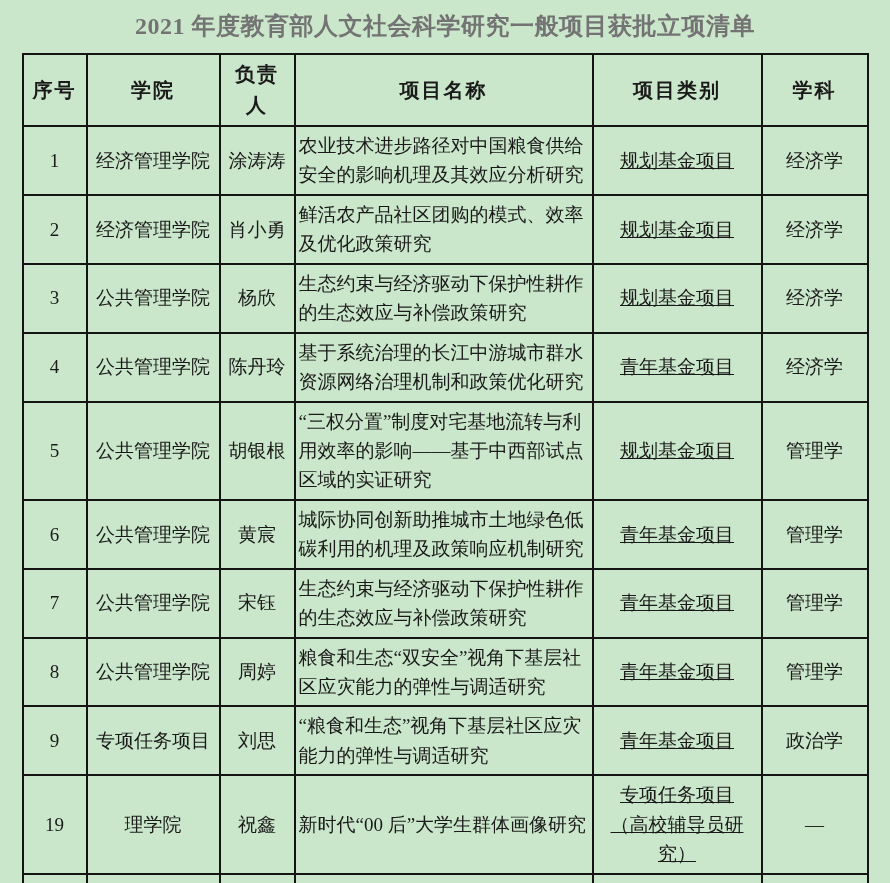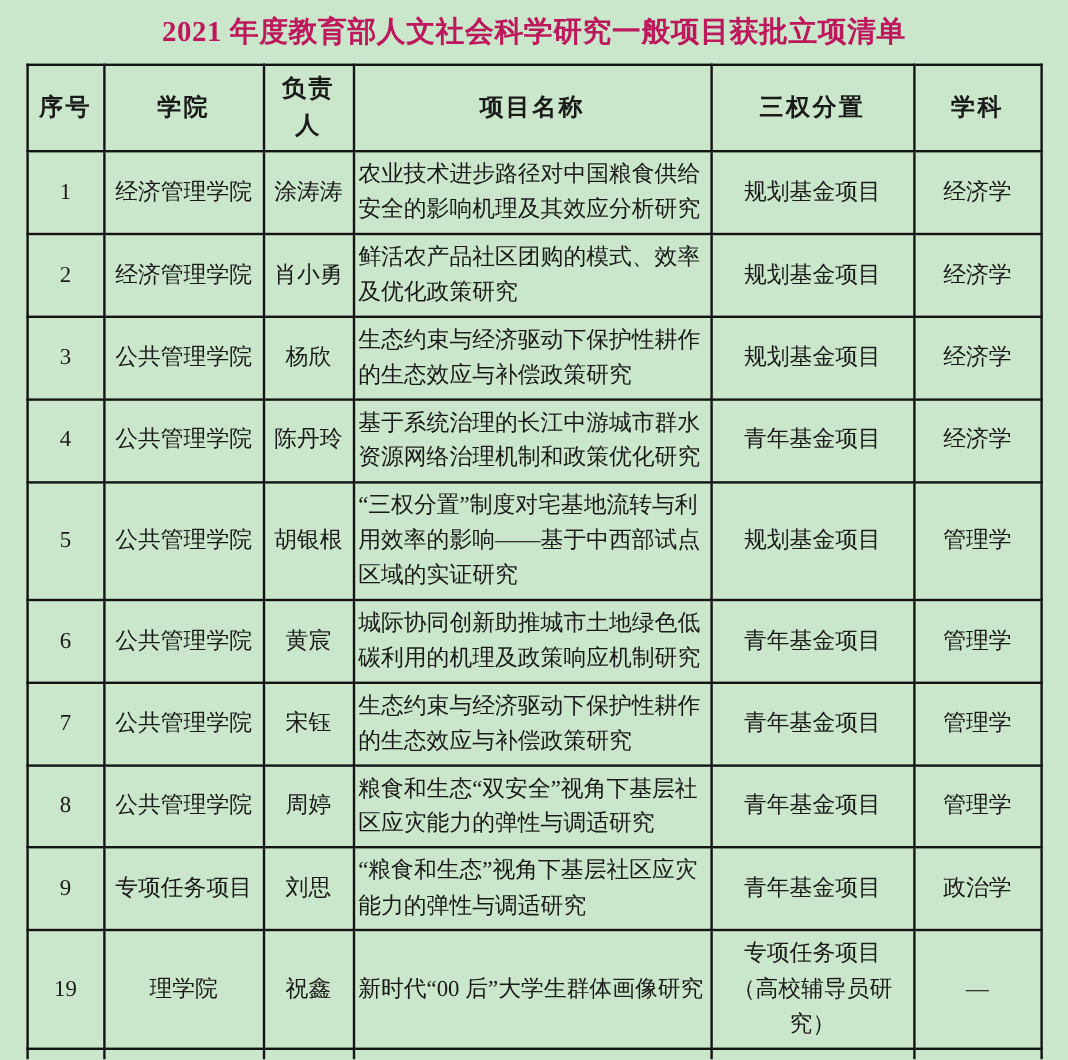--- a/index.html
+++ b/index.html
@@ -20,21 +20,21 @@
     height: 883px;
     background: var(--bg);
     overflow: hidden;
   }
   .page-title {
     text-align: center;
     font-size: 24px;
     font-weight: bold;
     padding-top: 10px;
     letter-spacing: 0.5px;
-    color: #be185d;
+    color: #737373;
   }
   table.projects {
     width: 845px;
     margin: 11px auto 0 auto;
     border-collapse: collapse;
     table-layout: fixed;
     background: var(--bg);
   }
   table.projects th,
   table.projects td {
@@ -59,20 +59,21 @@
   col.col-category  { width: 169px; }
   col.col-discipline{ width: 106px; }
   table.projects td.c0 { font-family: "Liberation Serif", "DejaVu Serif", serif; }
   table.projects td.c3 {
     text-align: left;
     padding-left: 3px;
     padding-right: 4px;
   }
   table.projects td.c4 {
     white-space: pre-line;
+    text-decoration: underline;
   }
   table.projects tbody tr { height: 66px; }
 </style>
 </head>
 <body>
 
 <div class="page">
   <div class="page-title">2021 年度教育部人文社会科学研究一般项目获批立项清单</div>
 
   <table class="projects">
@@ -83,21 +84,21 @@
       <col class="col-project">
       <col class="col-category">
       <col class="col-discipline">
     </colgroup>
     <thead>
       <tr>
         <th>序号</th>
         <th>学院</th>
         <th>负责人</th>
         <th>项目名称</th>
-        <th>三权分置</th>
+        <th>项目类别</th>
         <th>学科</th>
       </tr>
     </thead>
     <tbody>
         <tr>
           <td class="c0">1</td>
           <td class="c1">经济管理学院</td>
           <td class="c2">涂涛涛</td>
           <td class="c3">农业技术进步路径对中国粮食供给安全的影响机理及其效应分析研究</td>
           <td class="c4">规划基金项目</td>

